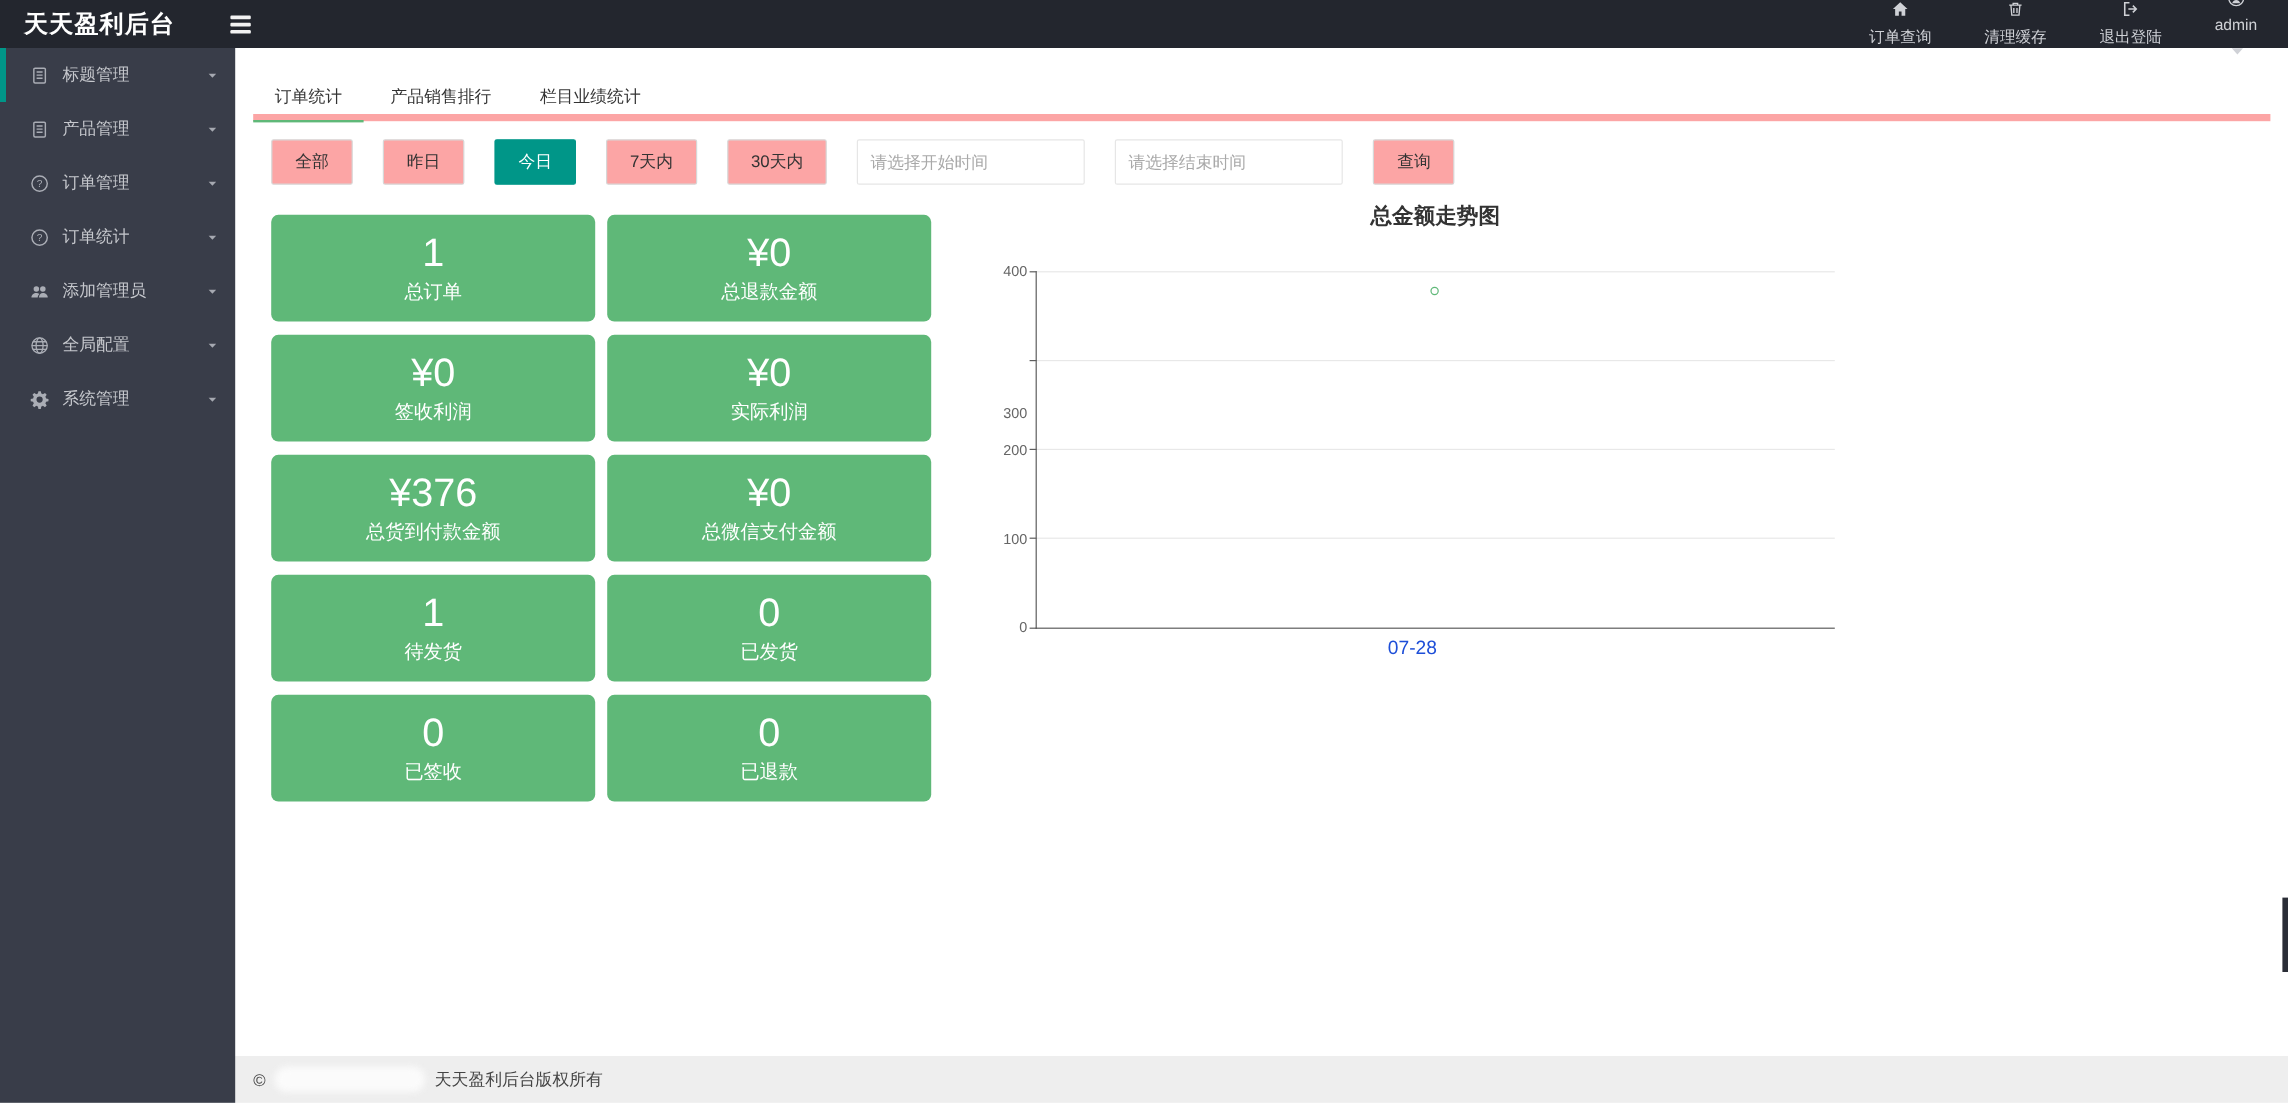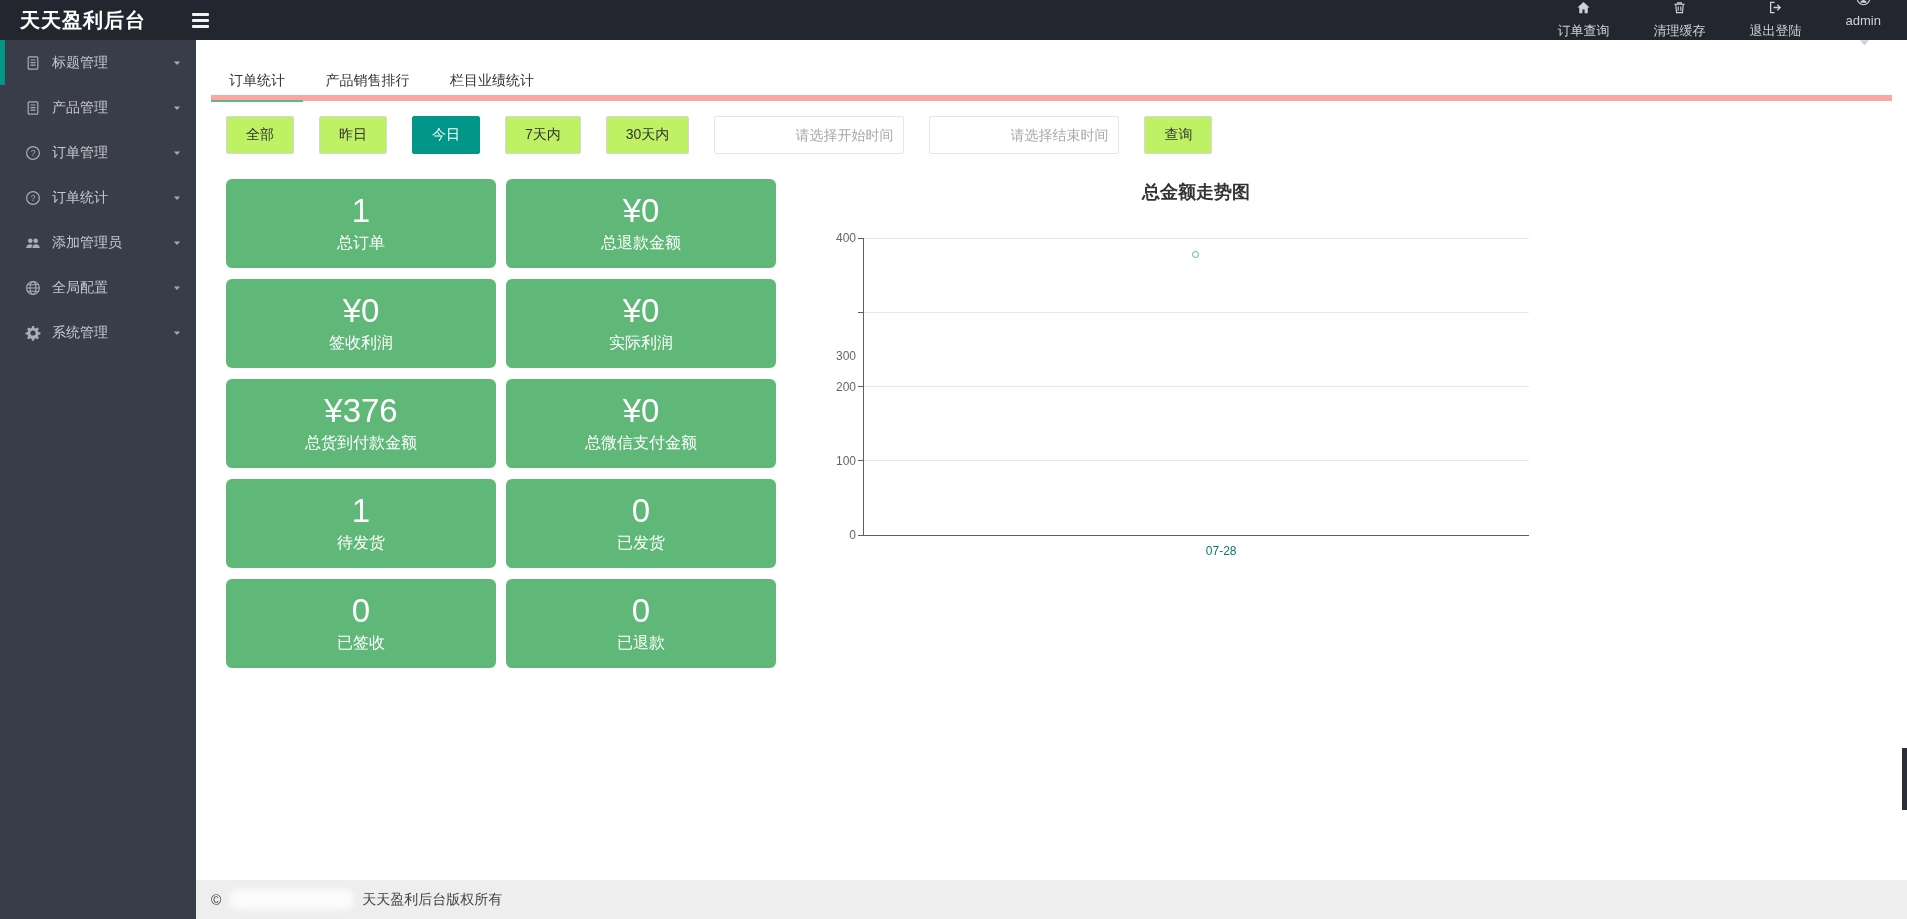--- a/index.html
+++ b/index.html
@@ -34,50 +34,50 @@
   
   .main { position:absolute; left:196px; top:40px; right:0; bottom:39px; background:#fff; }
 
   .tabbar { margin:21px 15px 0 15px; height:40px; border-bottom:6px solid #fca5a5;
     white-space:nowrap; }
   .tab { display:inline-block; padding:0 18px; line-height:39px; font-size:14px;
     color:#333; cursor:pointer; position:relative; }
   .tab.active { border-bottom:2px solid #5FB878; }
 
   .filterbar { margin:15px 0 0 30px; display:flex; align-items:center; gap:25px; }
-  .fbtn { height:38px; padding:0 19px; background:#bef264; border:1px solid #d7d7d7;
+  .fbtn { height:38px; padding:0 19px; background:#fca5a5; border:1px solid #d7d7d7;
     border-radius:2px; font-size:14px; color:#333; cursor:pointer;
     font-family:inherit; }
   .fbtn.active { background:#009688; border-color:#009688; color:#fff; }
   .finput { height:38px; width:190px; border:1px solid #e6e6e6; border-radius:2px;
-    padding:0 10px; font-size:14px; color:#a21caf; font-family:inherit;text-align:right; }
+    padding:0 10px; font-size:14px; color:#a21caf; font-family:inherit; }
   .finput::placeholder { color:#a9a9a9; }
 
   
   .cards { position:absolute; left:30px; top:139px;
     display:grid; grid-template-columns:270px 270px; grid-auto-rows:89px;
     column-gap:10px; row-gap:11px; }
   .card { background:#5FB878; border-radius:6px; color:#fff; display:flex;
     flex-direction:column; align-items:center; justify-content:center; gap:4px; }
   .card .num { font-size:33px; line-height:36px; }
   .card .lbl { font-size:16px; }
 
   
-  .chart-wrap { position:absolute; left:667px; top:140px; width:666px; }
+  .chart-wrap { position:absolute; left:667px; top:128px; width:666px; }
   .chart-title { text-align:center; font-size:18px; font-weight:bold; color:#333; height:24px; }
   #chart-plot { position:relative; margin-top:34px; width:666px; height:298px;
     border-left:1px solid #5e5e5e; border-bottom:1px solid #5e5e5e; }
   .gridline { position:absolute; left:0; right:0; height:1px; background:#e8e8e8; }
   .ytick-label { position:absolute; left:-44px; width:36px; text-align:right;
     font-size:12px; color:#666; line-height:16px; }
   .ytick-mark { position:absolute; left:-6px; width:6px; height:1px; background:#5e5e5e; }
   .datapoint { position:absolute; width:7px; height:7px; border:1.5px solid #5FB878;
     background:#fff; border-radius:50%; }
-  .xtick-label { position:absolute; top:306px; width:80px; text-align:right;
-    font-size:12px; color:#0f766e; }
+  .xtick-label { position:absolute; top:306px; width:80px; text-align:left;
+    font-size:16px; color:#1d4ed8; }
 
   
   .footer { position:absolute; left:196px; right:0; bottom:0; height:39px; background:#eee;
     display:flex; align-items:center; padding-left:15px; font-size:14px; color:#444; }
   .redacted { display:inline-block; width:125px; height:21px; margin:0 8px;
     background:#fbfbfb; border-radius:10px; filter:blur(3px); }
 
   
   .vscroll-thumb { position:absolute; right:0; top:748px; width:5px; height:62px;
     background:#2b2e37; z-index:20; cursor:grab; }

